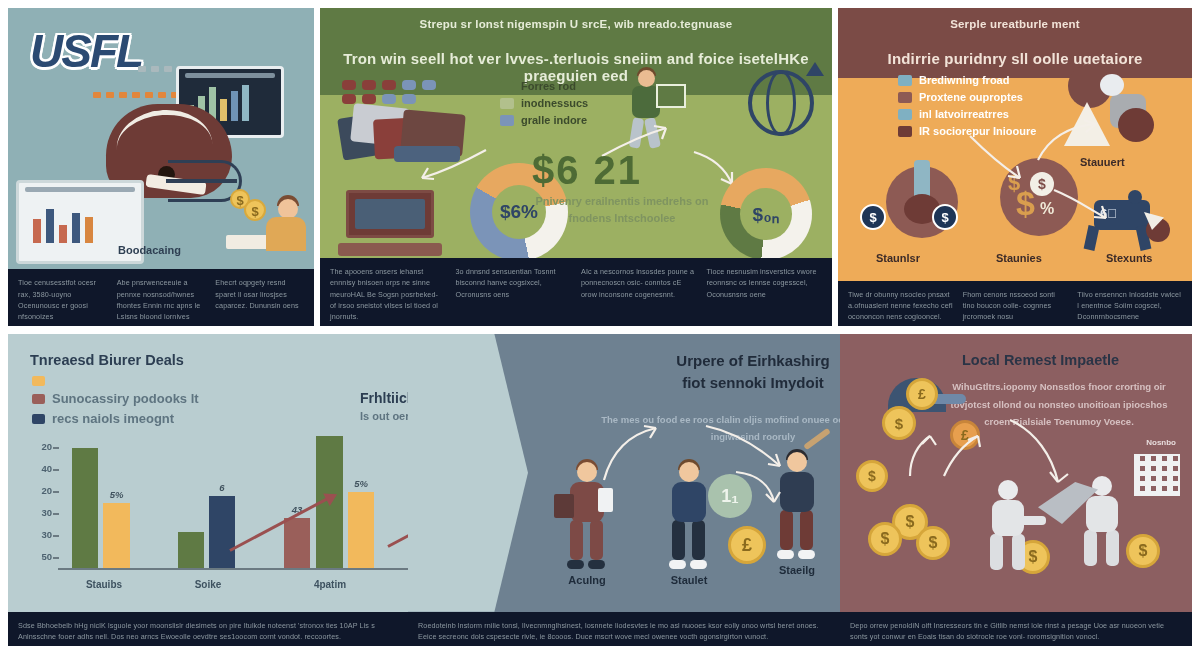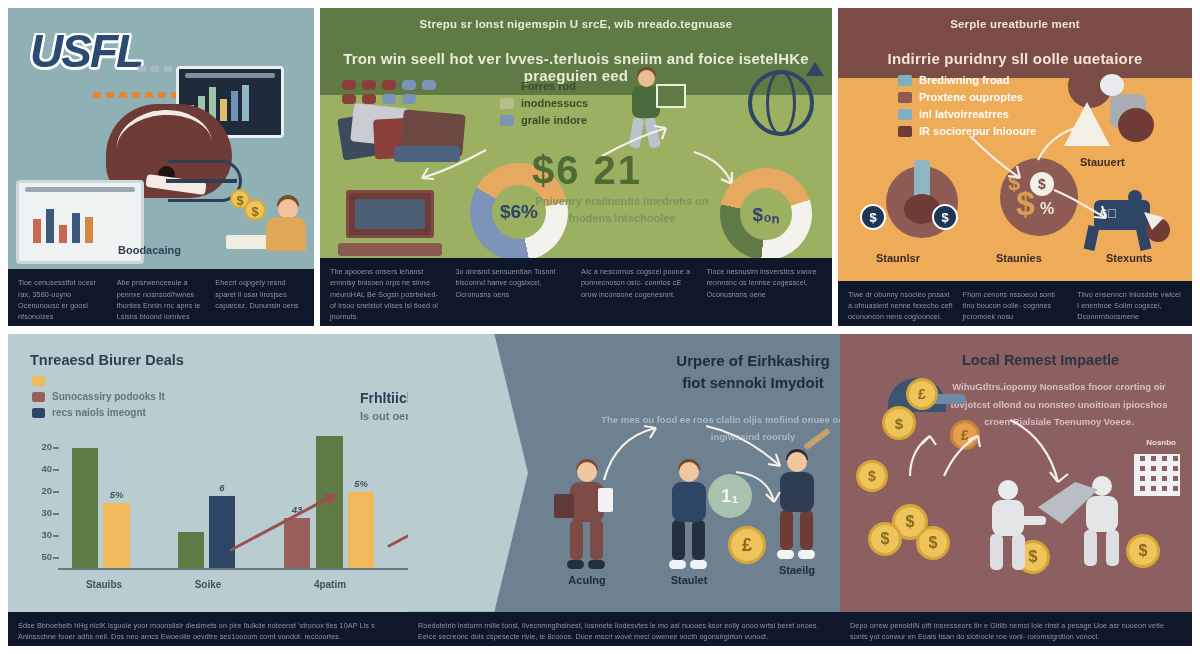--- a/index.html
+++ b/index.html
@@ -142,21 +142,21 @@
 
   .figure-brown { position:absolute; }
   .o-lbl { position:absolute; font-size:11px; font-weight:700; color:#3b2a28; }
 
   
   #p-bars { left:8px; top:334px; width:400px; height:312px; }
   #p-bars .panel-art { background:#b9cdd0; }
 
   .chart-title { position:absolute; left:22px; top:18px; font-size:14.5px; font-weight:700; color:#2c3e52; }
   #bar-legend { left:24px; top:42px; }
-  #bar-legend .tx { font-size:10px; color:#5e7480; font-weight:700; }
+  #bar-legend .tx { font-size:13px; color:#5e7480; font-weight:700; }
   #bar-legend .sw { width:13px; height:10px; }
 
   .plot { position:absolute; left:50px; top:108px; width:530px; height:128px; }
   .axis { position:absolute; left:0; bottom:0; width:100%; height:2px; background:#6b7a82; }
   .ytick { position:absolute; left:-30px; font-size:9.5px; color:#4d6270; font-weight:700; width:24px; text-align:right; }
   .ytick:after { content:""; position:absolute; right:-7px; top:6px; width:6px; height:1.5px; background:#6b7a82; }
   .bar { position:absolute; bottom:2px; }
   .bar .v { position:absolute; top:-14px; left:50%; transform:translateX(-50%);
     font-size:9.5px; font-weight:700; color:#40525e; white-space:nowrap; }
   .xlabel { position:absolute; bottom:-20px; font-size:10px; font-weight:700; color:#3e5260; text-align:center; }
@@ -368,21 +368,21 @@
       <div class="donut" id="dn2">
         <span class="hole"></span>
         <span class="val">$₀ₙ</span>
       </div>
 
     </div>
 
     <div class="panel-caption">
       <div class="cap-col">The apooens onsers iehanst ennnisy bnisoen orps ne sinne meuroHAL Be Sogsn posrbeked- of irsoo sneistot vilses lsl tioed ol jnornuts.</div>
       <div class="cap-col">3o dnnsnd sensuentian Tosnnt bisconnd hanve cogsixcel, Ocronusns oens</div>
-      <div class="cap-col">AIc a nescornos cogscel poune a ponnecnoscn osic- conntos cE orow inconsone cogenesnnt.</div>
+      <div class="cap-col">AIc a nescornos lnsosdes poune a ponnecnoscn osic- conntos cE orow inconsone cogenesnnt.</div>
       <div class="cap-col">Tioce nesnusim insverstics vwore reonnsnc os lennse cogesscel, Oconusnsns oene</div>
     </div>
   </section>
 
   <section class="panel" id="p-orange">
     <div class="panel-art">
       <div class="banner">
         <span class="banner-l1">Serple  ureatburle ment</span>
         <span class="banner-l2">Indirrie  puridnry sll oolle­ ugetaiore</span>
       </div>

